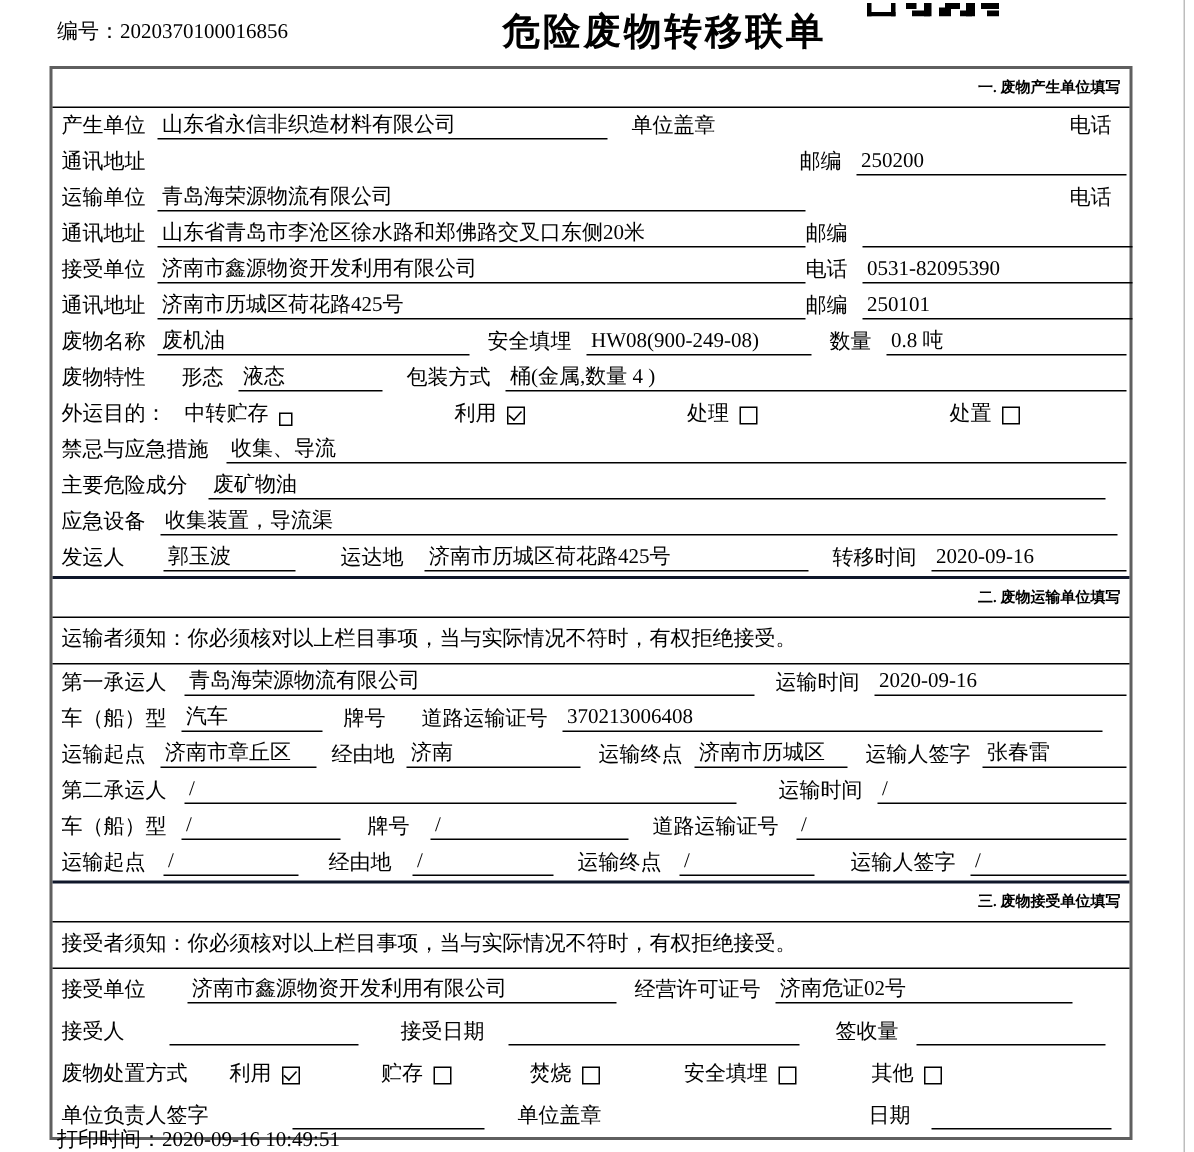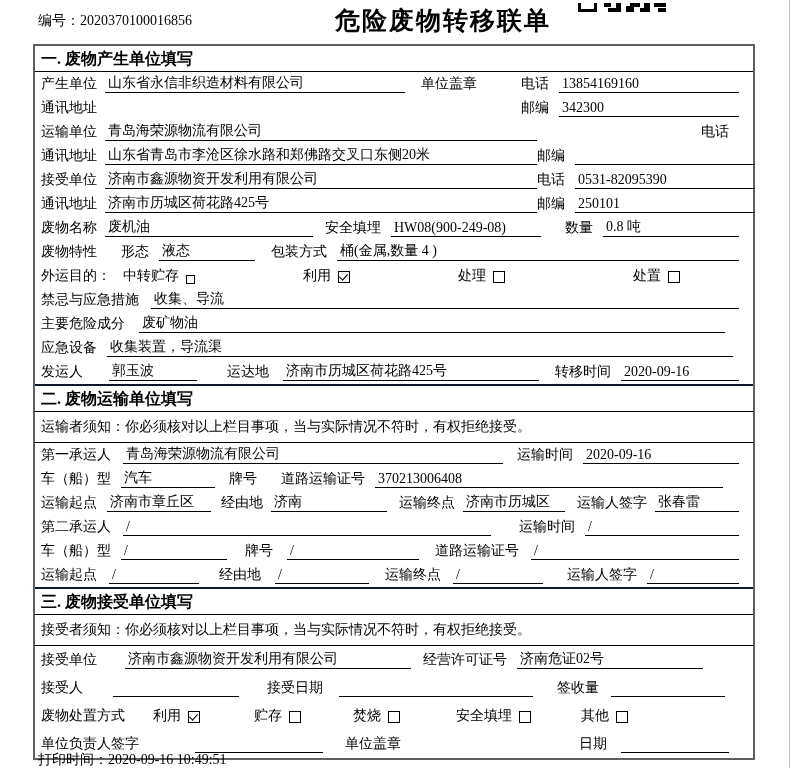--- a/index.html
+++ b/index.html
@@ -4,24 +4,24 @@
 <style>
   html,body{margin:0;padding:0;}
   body{width:796px;height:768px;background:#ffffff;color:#000;
        font-family:"Liberation Serif","DejaVu Serif",serif;font-size:14px;position:relative;overflow:hidden;}
   .serial{position:absolute;left:38px;top:12px;white-space:nowrap;}
   .doc-title{position:absolute;left:90px;right:0;top:4px;text-align:center;
              font-size:25px;font-weight:bold;letter-spacing:2px;}
   .qr{position:absolute;left:578px;top:0;}
   .scan-line{position:absolute;left:789px;top:0;width:1px;height:768px;background:#bdbdbd;}
   .form{position:absolute;left:33px;top:44px;width:722px;border:2px solid #5f5f5f;box-sizing:border-box;background:#fff;}
-  .sec-head{font-weight:bold;font-size:16px;line-height:17px;padding:4px 6px;border-bottom:1.5px solid #000;}
+  .sec-head{font-weight:bold;font-size:10px;line-height:17px;padding:4px 6px;border-bottom:1.5px solid #000;text-align:right;}
   .sec-head.topline{border-top:2px solid #0f172a;}
   .notice{padding:6px 6px 7px;line-height:17px;border-bottom:1.5px solid #000;white-space:nowrap;}
-  .row{display:flex;align-items:flex-end;height:24px;padding:0 14px 3px 6px;box-sizing:border-box;white-space:nowrap;}
+  .row{display:flex;align-items:flex-end;height:24px;padding:0 2px 3px 6px;box-sizing:border-box;white-space:nowrap;}
   .s3 .row{height:28px;padding-bottom:5px;}
   .lbl{flex:none;}
   .val{border-bottom:1px solid #000;flex:none;padding:0 3px;min-height:17px;box-sizing:border-box;overflow:hidden;}
   .val.fill{flex:1 1 auto;}
   .val.slash{text-align:left;}
   .ml-auto{margin-left:auto;}
   .opt{display:flex;align-items:flex-end;flex:none;}
   .olbl{margin-right:7px;}
   .cb{width:12px;height:12px;border:1.5px solid #000;display:inline-block;position:relative;flex:none;margin-bottom:2px;box-sizing:border-box;}
   .cb.small{width:9px;height:9px;margin-bottom:1px;}
@@ -60,27 +60,26 @@
 
 <div class="form">
 
   <div class="sec-head">一. 废物产生单位填写</div>
 
   <div class="row">
     <span class="lbl" style="margin-right:8px">产生单位</span>
     <span class="val" style="width:300px">山东省永信非织造材料有限公司</span>
     <span class="lbl" style="margin-left:16px">单位盖章</span>
     <span class="lbl ml-auto" style="margin-right:10px">电话</span>
-    <span class="val" style="width:180px">13854169160</span>
   </div>
 
   <div class="row">
     <span class="lbl" style="margin-right:8px">通讯地址</span>
     <span class="lbl ml-auto" style="margin-right:10px">邮编</span>
-    <span class="val" style="width:180px">342300</span>
+    <span class="val" style="width:180px">250200</span>
   </div>
 
   <div class="row">
     <span class="lbl" style="margin-right:8px">运输单位</span>
     <span class="val" style="width:432px">青岛海荣源物流有限公司</span>
     <span class="lbl ml-auto" style="margin-right:10px">电话</span>
   </div>
 
   <div class="row">
     <span class="lbl" style="margin-right:8px">通讯地址</span>
@@ -101,21 +100,21 @@
     <span class="val" style="width:432px">济南市历城区荷花路425号</span>
     <span class="lbl ml-auto" style="margin-right:10px">邮编</span>
     <span class="val" style="width:180px">250101</span>
   </div>
 
   <div class="row">
     <span class="lbl" style="margin-right:8px">废物名称</span>
     <span class="val" style="width:208px">废机油</span>
     <span class="lbl" style="margin-left:12px;margin-right:10px">安全填埋</span>
     <span class="val" style="width:150px">HW08(900-249-08)</span>
-    <span class="lbl" style="margin-left:24px;margin-right:10px">数量</span>
+    <span class="lbl" style="margin-left:12px;margin-right:10px">数量</span>
     <span class="val fill">0.8 吨</span>
   </div>
 
   <div class="row">
     <span class="lbl" style="margin-right:8px">废物特性</span>
     <span class="lbl" style="margin-left:16px;margin-right:10px">形态</span>
     <span class="val" style="width:96px">液态</span>
     <span class="lbl" style="margin-left:16px;margin-right:10px">包装方式</span>
     <span class="val fill">桶(金属,数量 4 )</span>
   </div>

